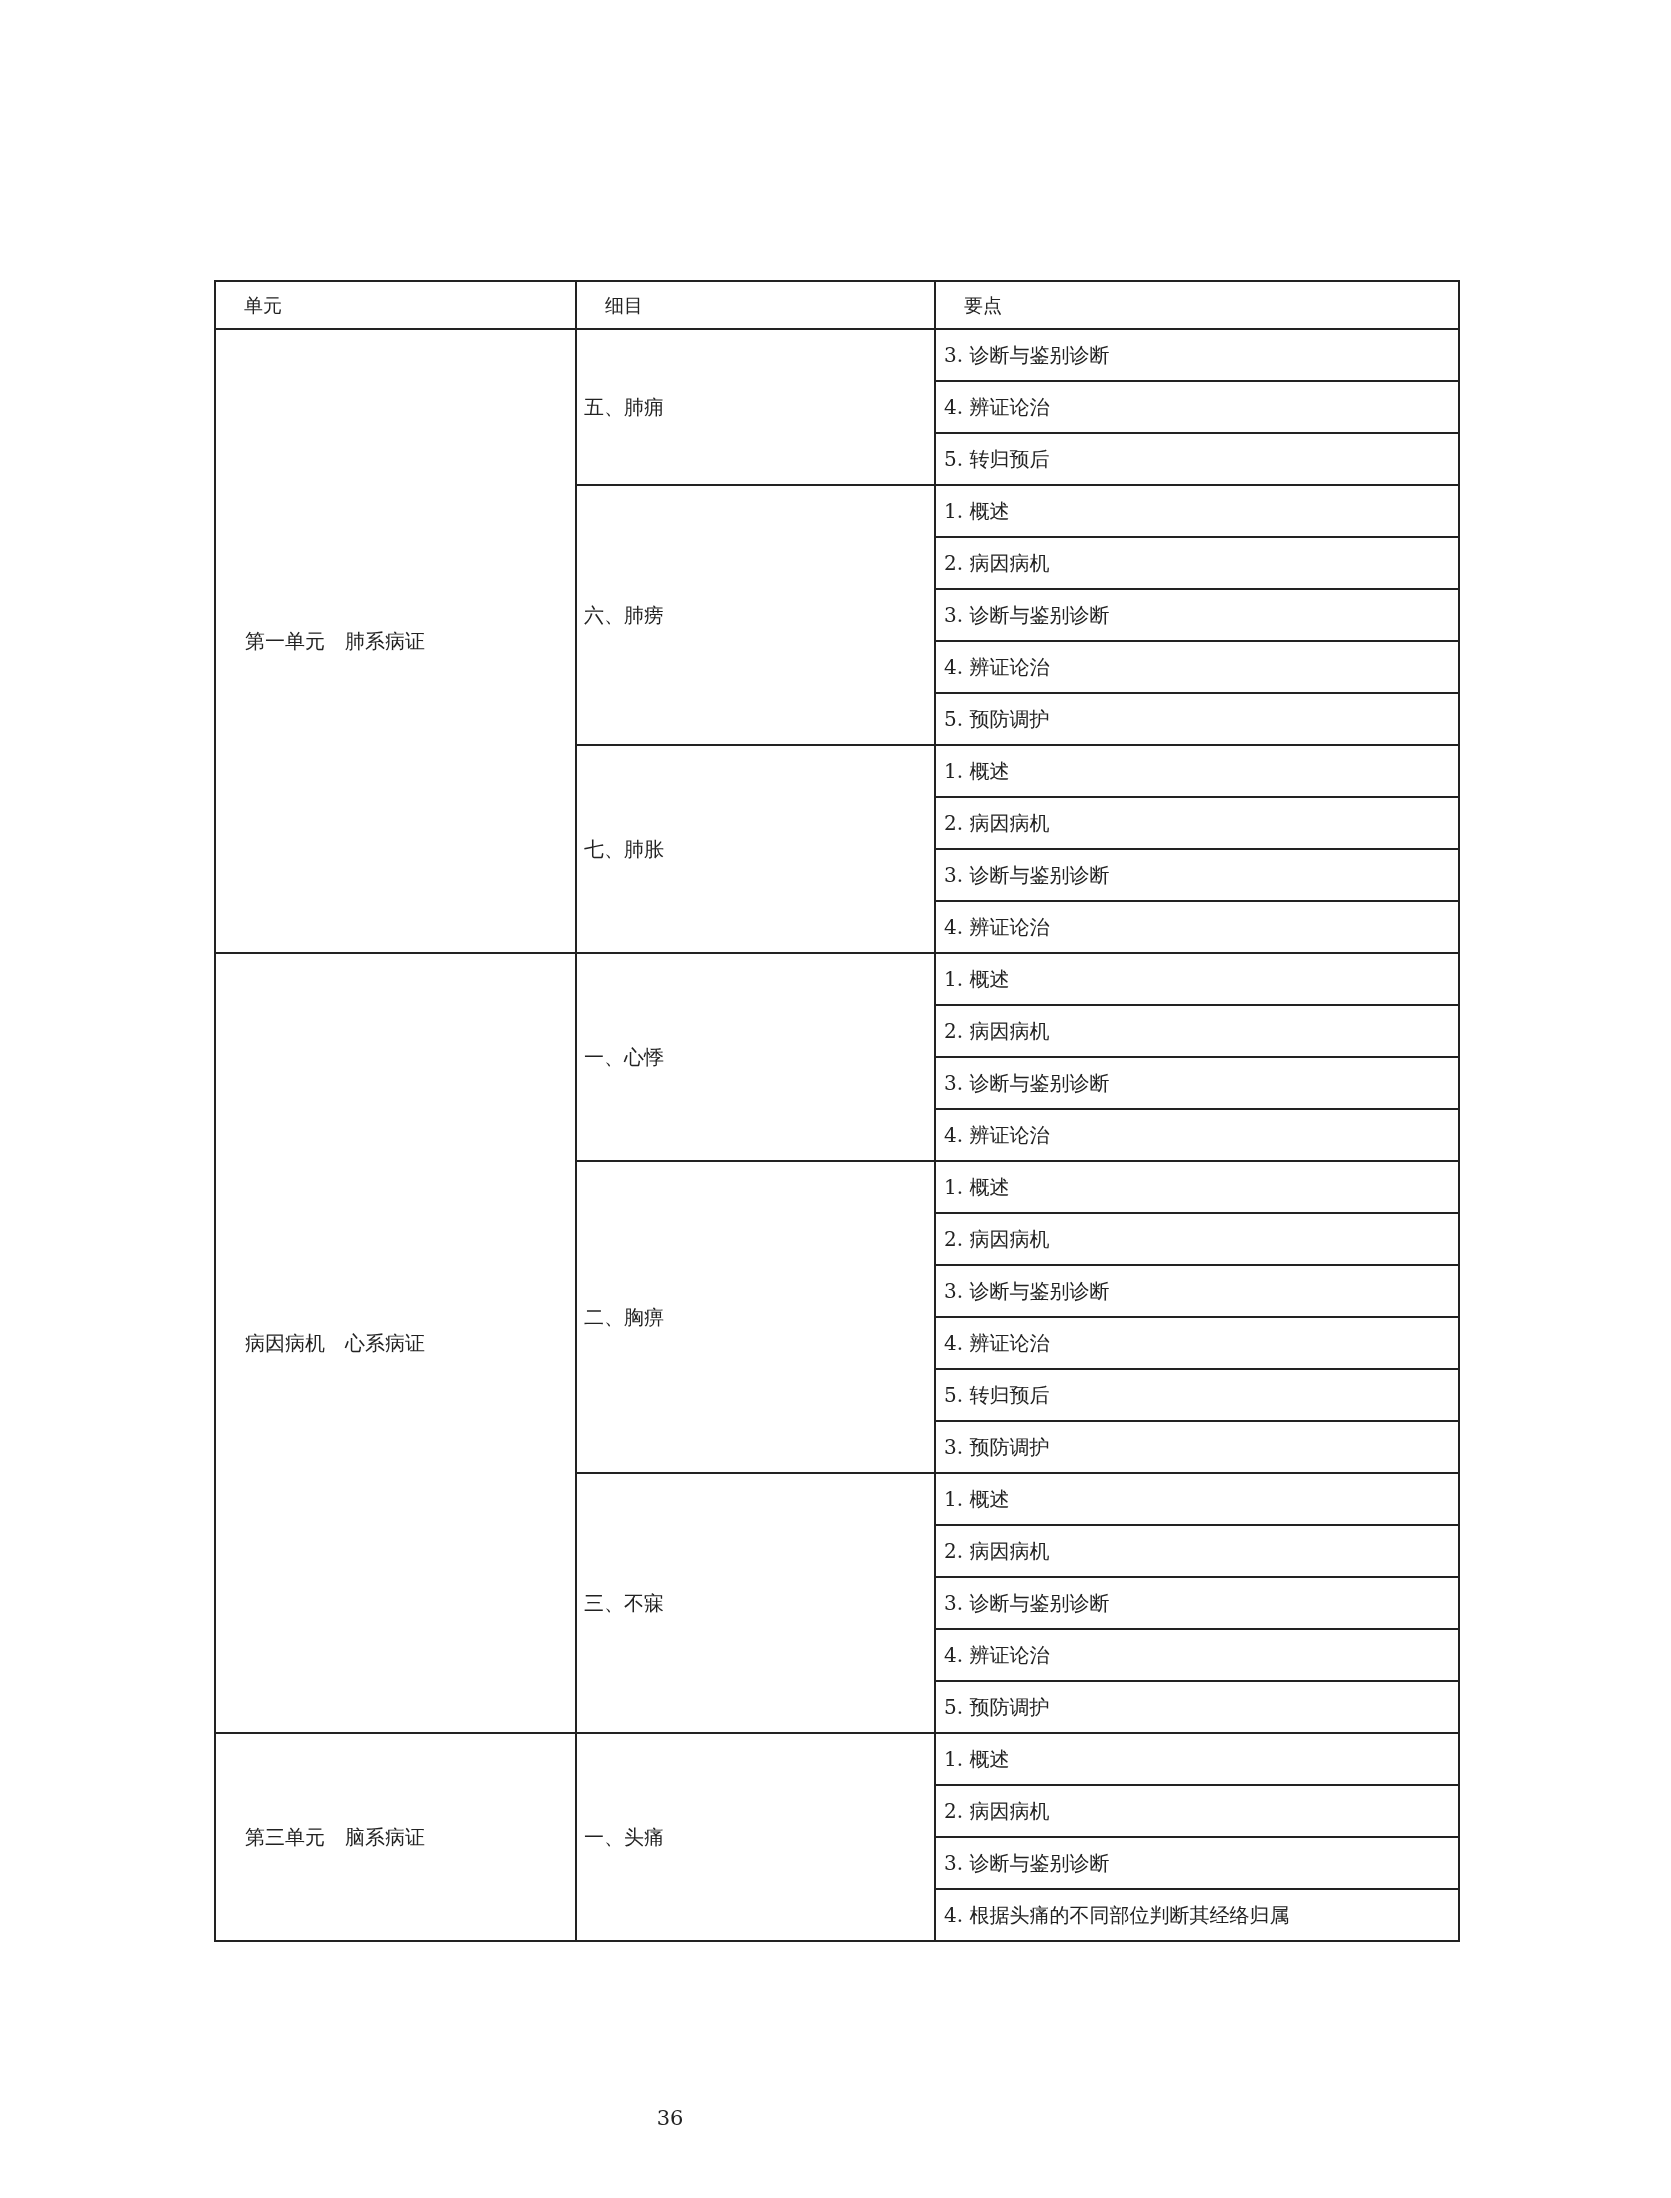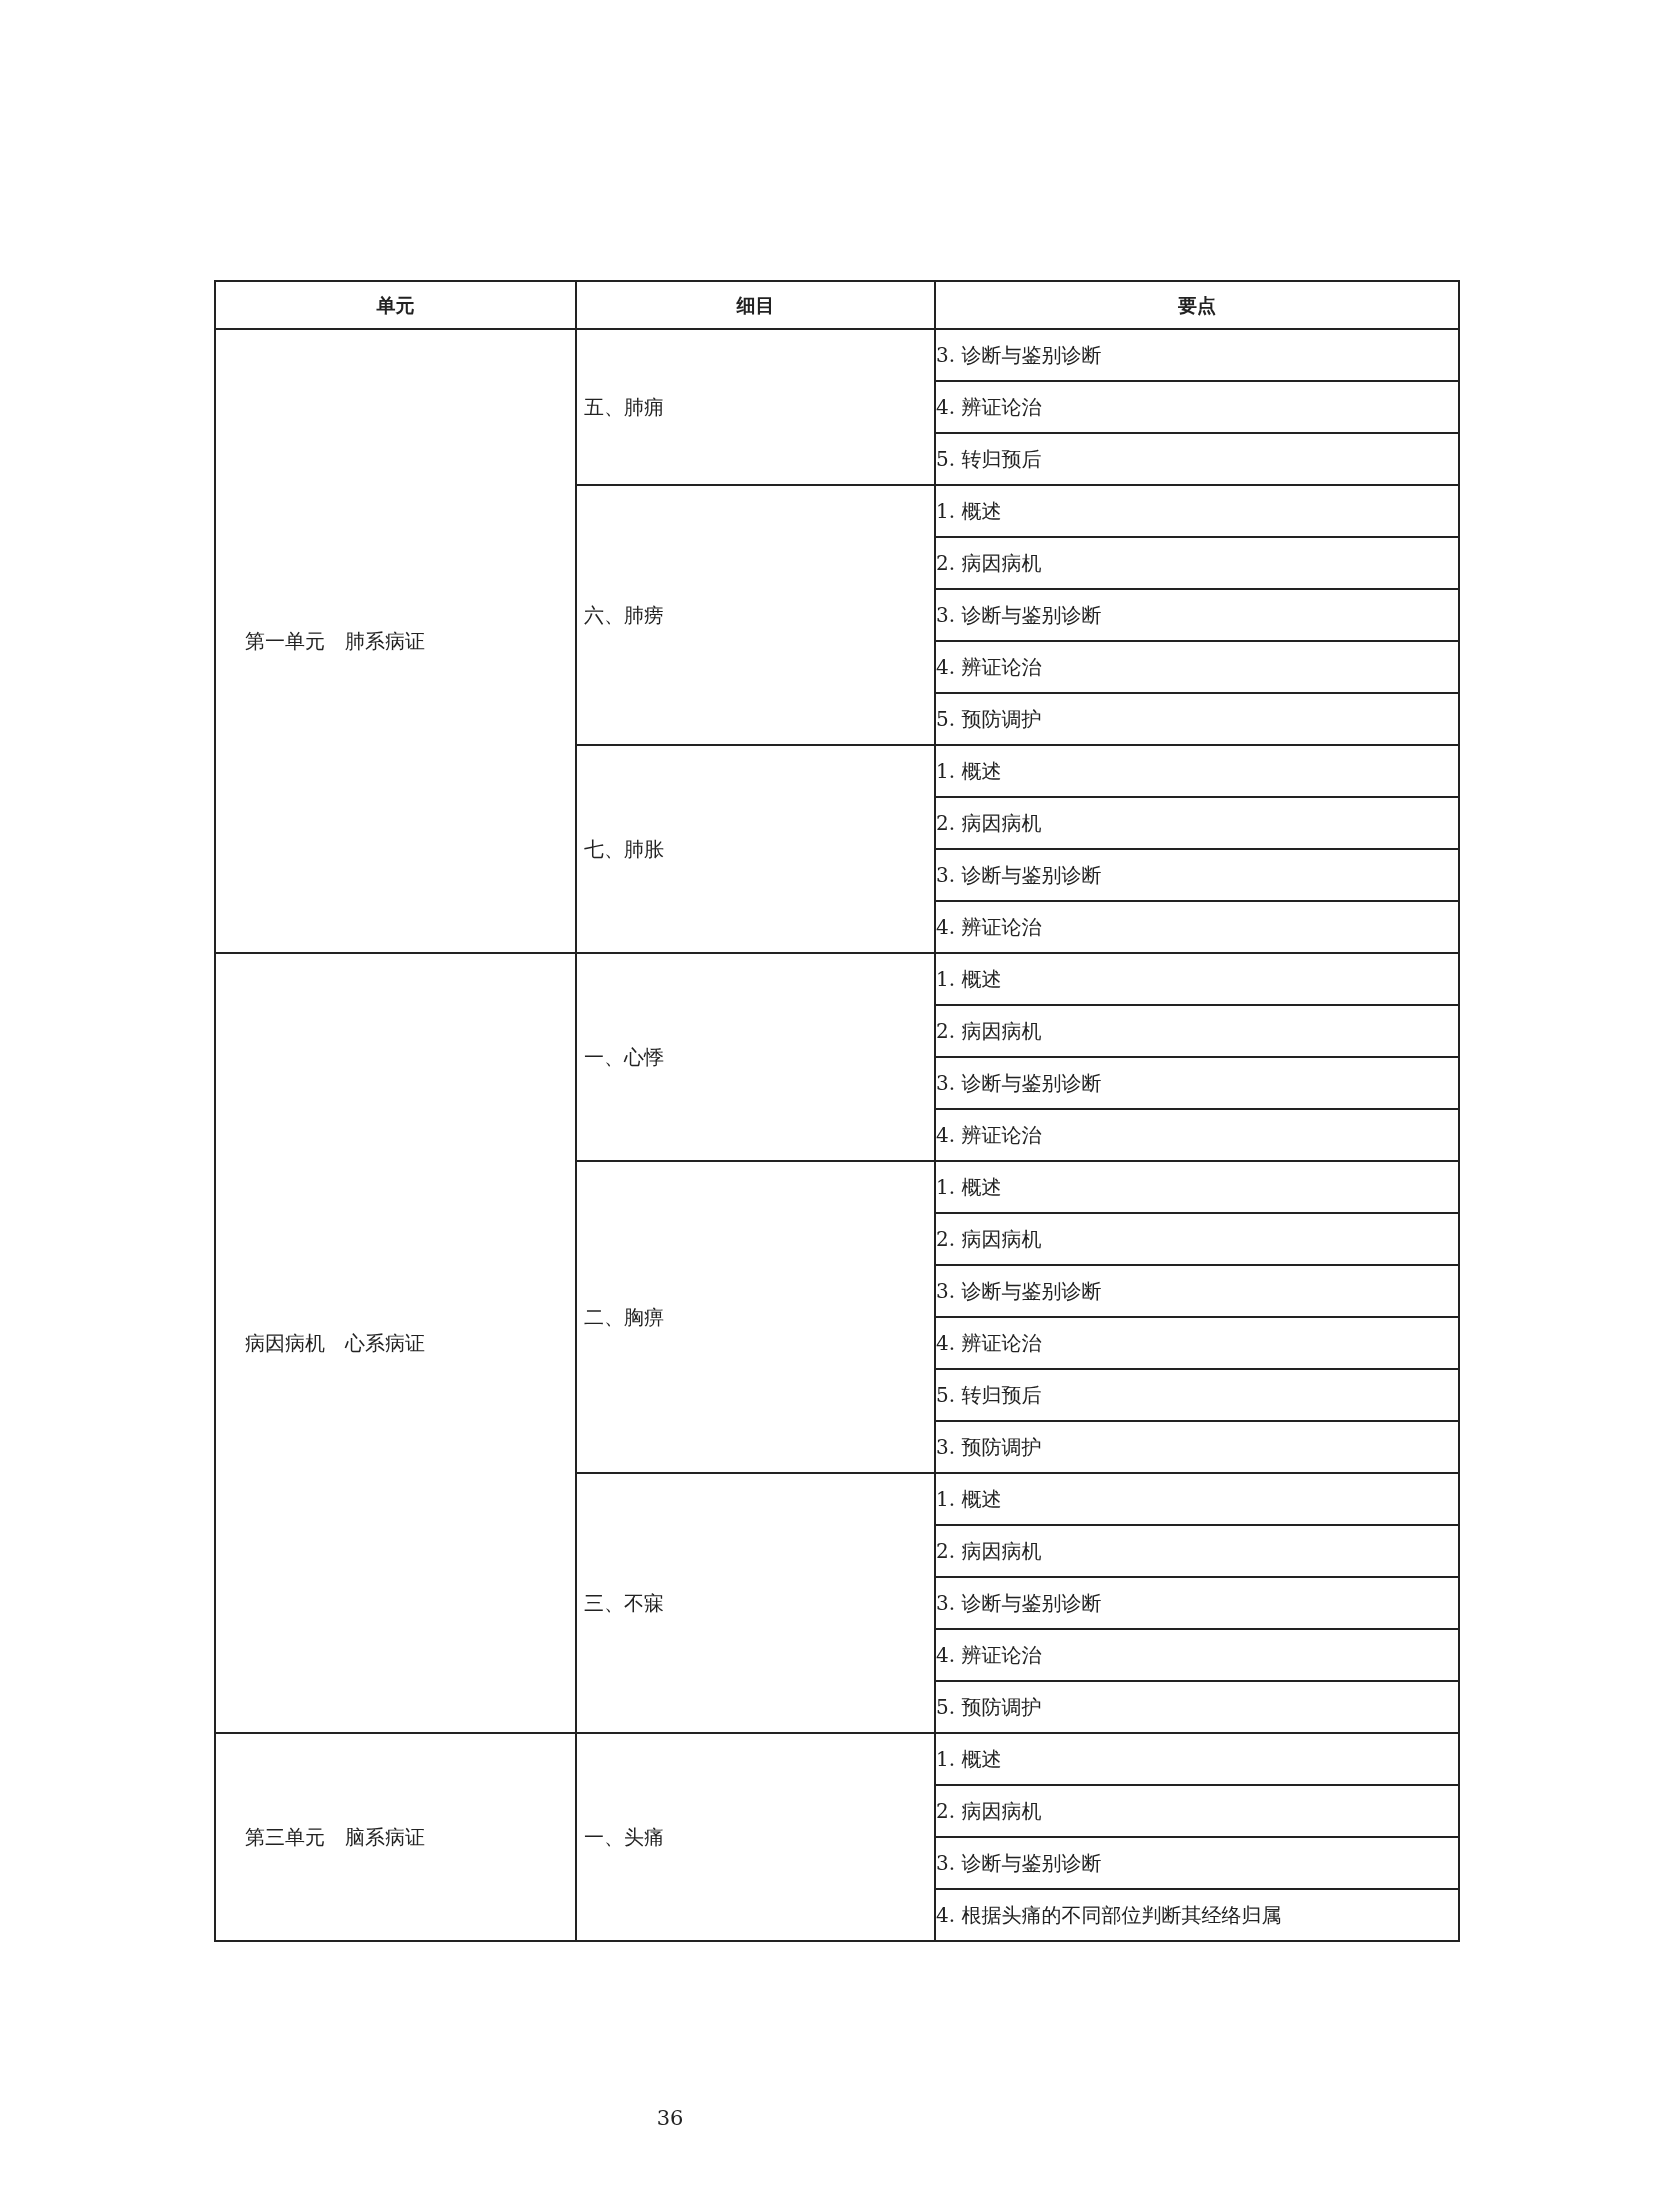--- a/index.html
+++ b/index.html
@@ -11,27 +11,27 @@
     border: 2.9px solid #222222;
   }
   .page-table col.c1 { width: 361px; }
   .page-table col.c2 { width: 359px; }
   .page-table col.c3 { width: 524px; }
   .page-table th, .page-table td {
     border: 2.9px solid #222222; padding: 0; box-sizing: border-box;
     font-size: 20px; line-height: 1; vertical-align: middle;
   }
   .page-table th {
-    height: 48px; font-weight: bold; text-align: center;
-    font-family: "DejaVu Sans", "Liberation Sans", sans-serif; font-size: 19px;
+    height: 48px; font-weight: normal; text-align: left;
+    font-family: "DejaVu Sans", "Liberation Sans", sans-serif; font-size: 19px; padding-left: 28px;
   }
   .page-table td { height: 52px; text-align: left; }
   .page-table td.unit { padding-left: 29px; }
   .page-table td.item { padding-left: 7px; }
-  .page-table td.point { padding-left: 0; }
+  .page-table td.point { padding-left: 8px; }
   .page-number {
     position: absolute; left: 0; width: 1340px; top: 2106px;
     text-align: center; font-size: 21px;
   }
 </style>
 </head>
 <body>
 
 <table class="page-table">
   <colgroup>

